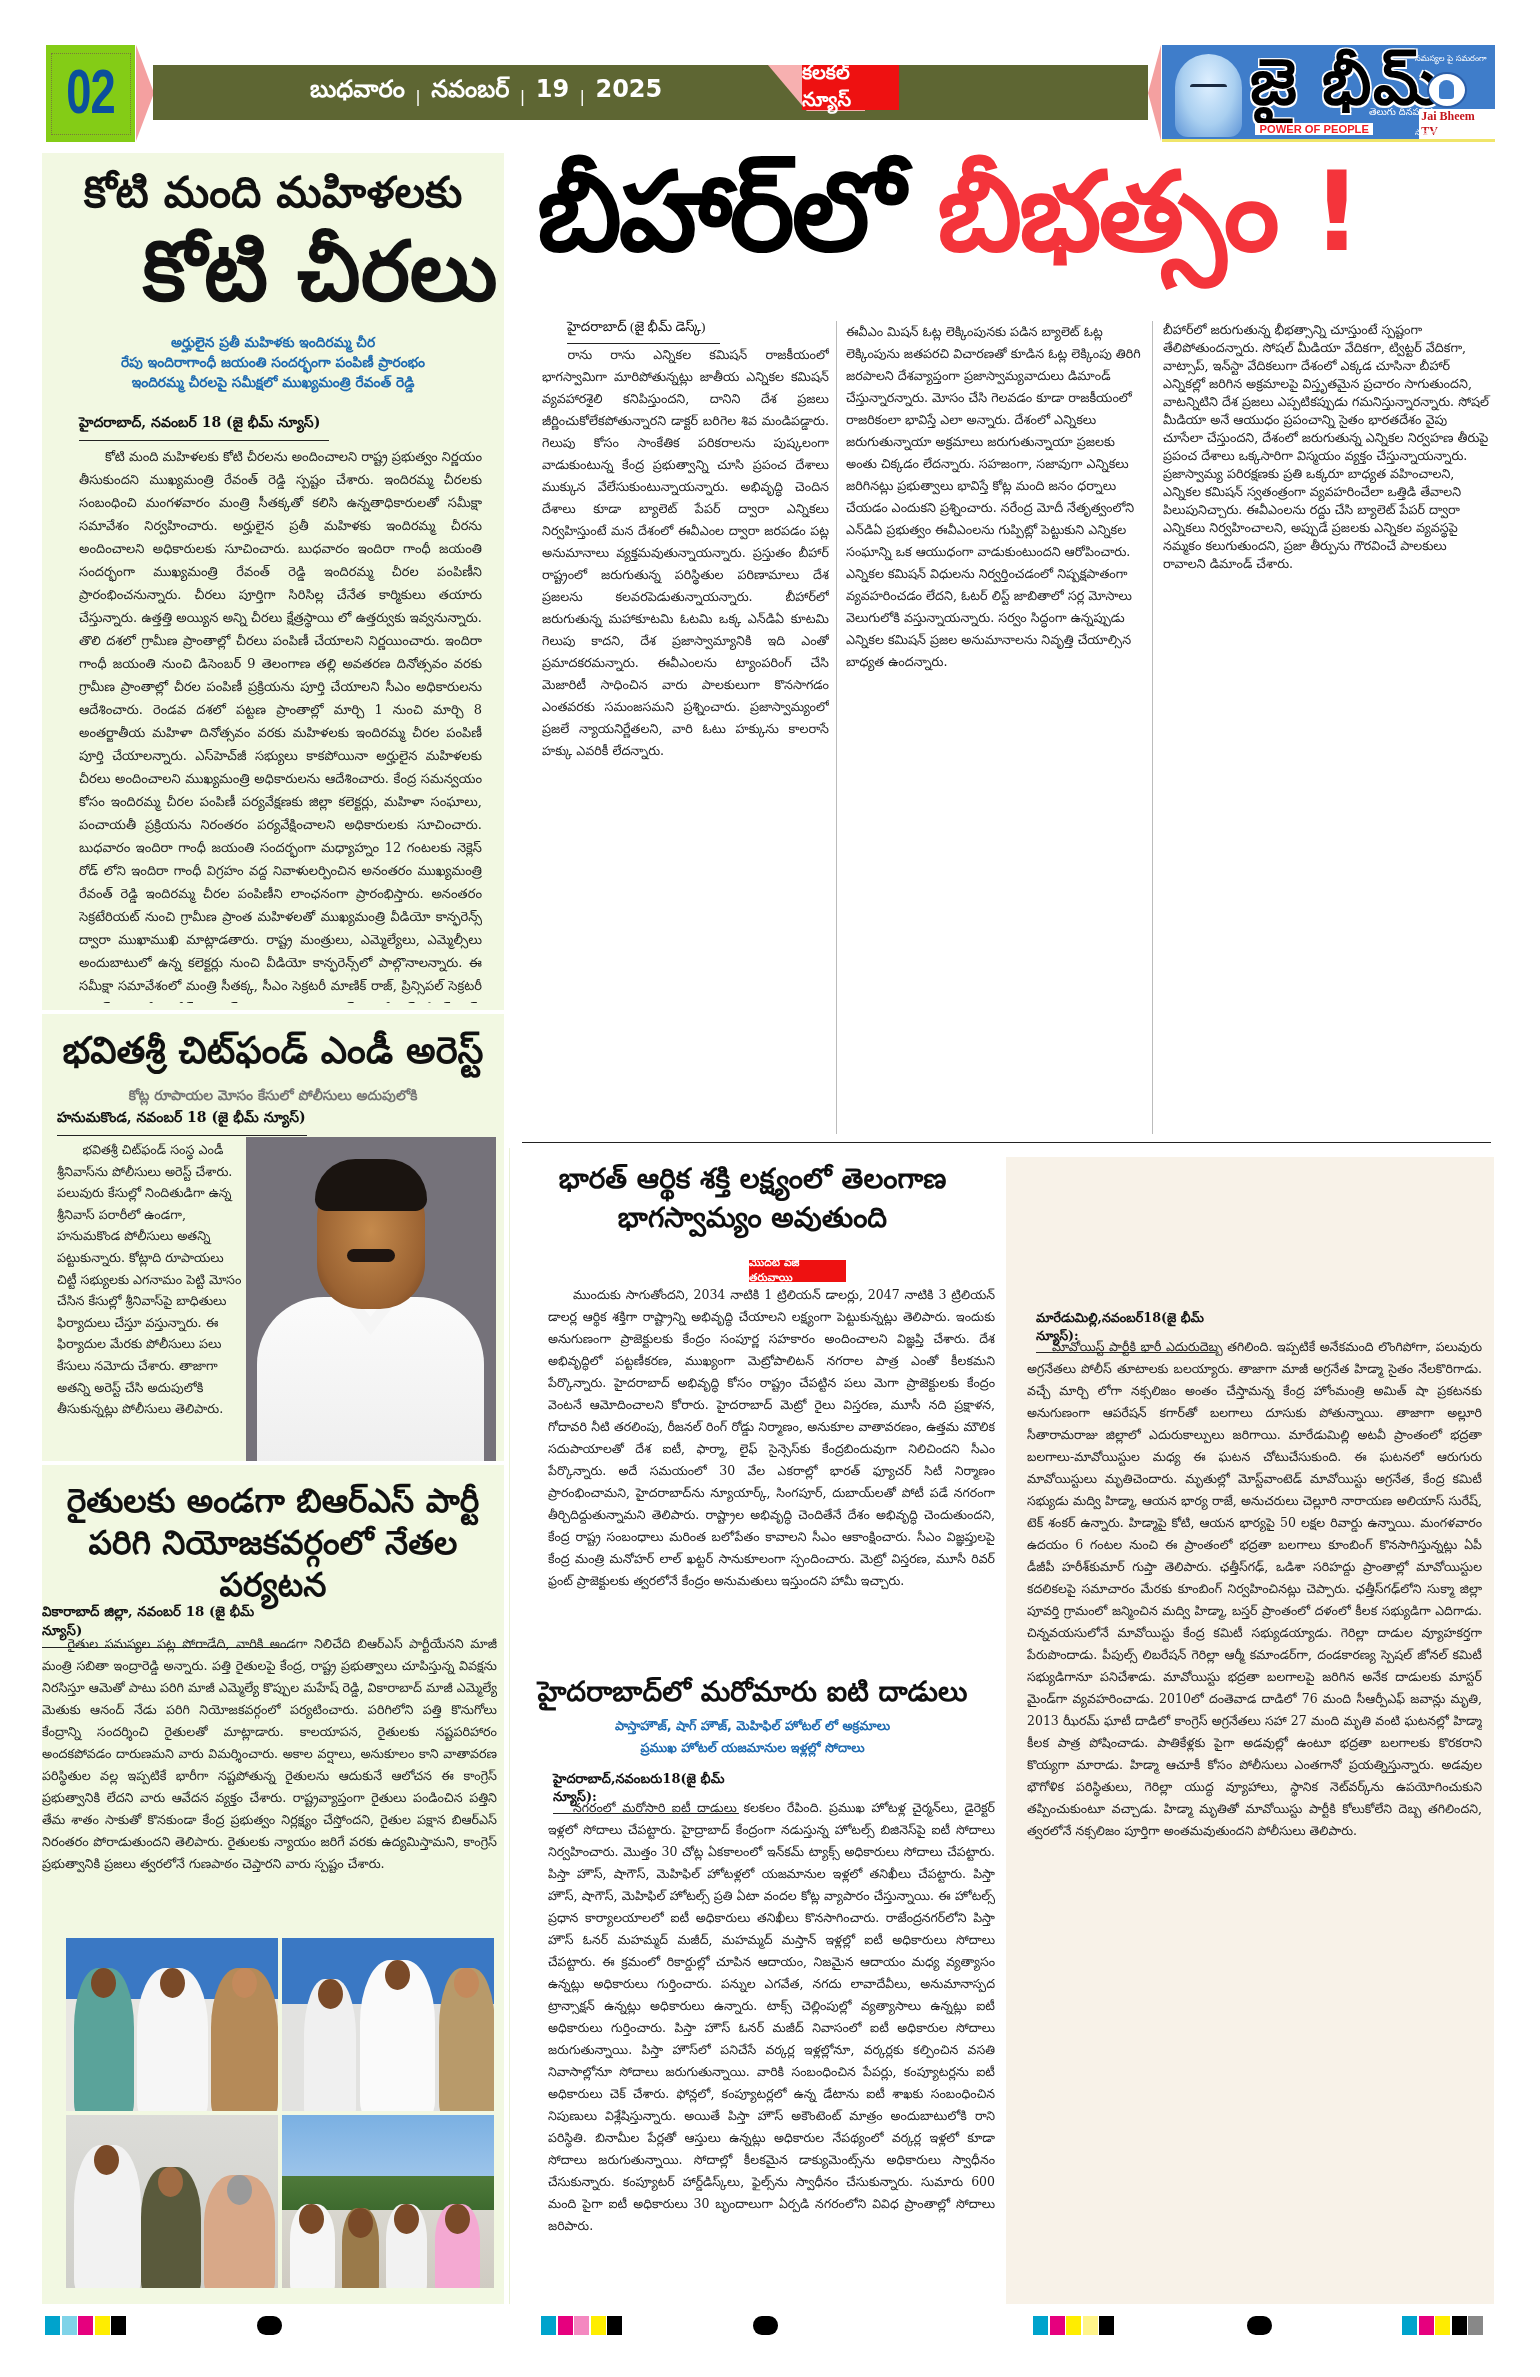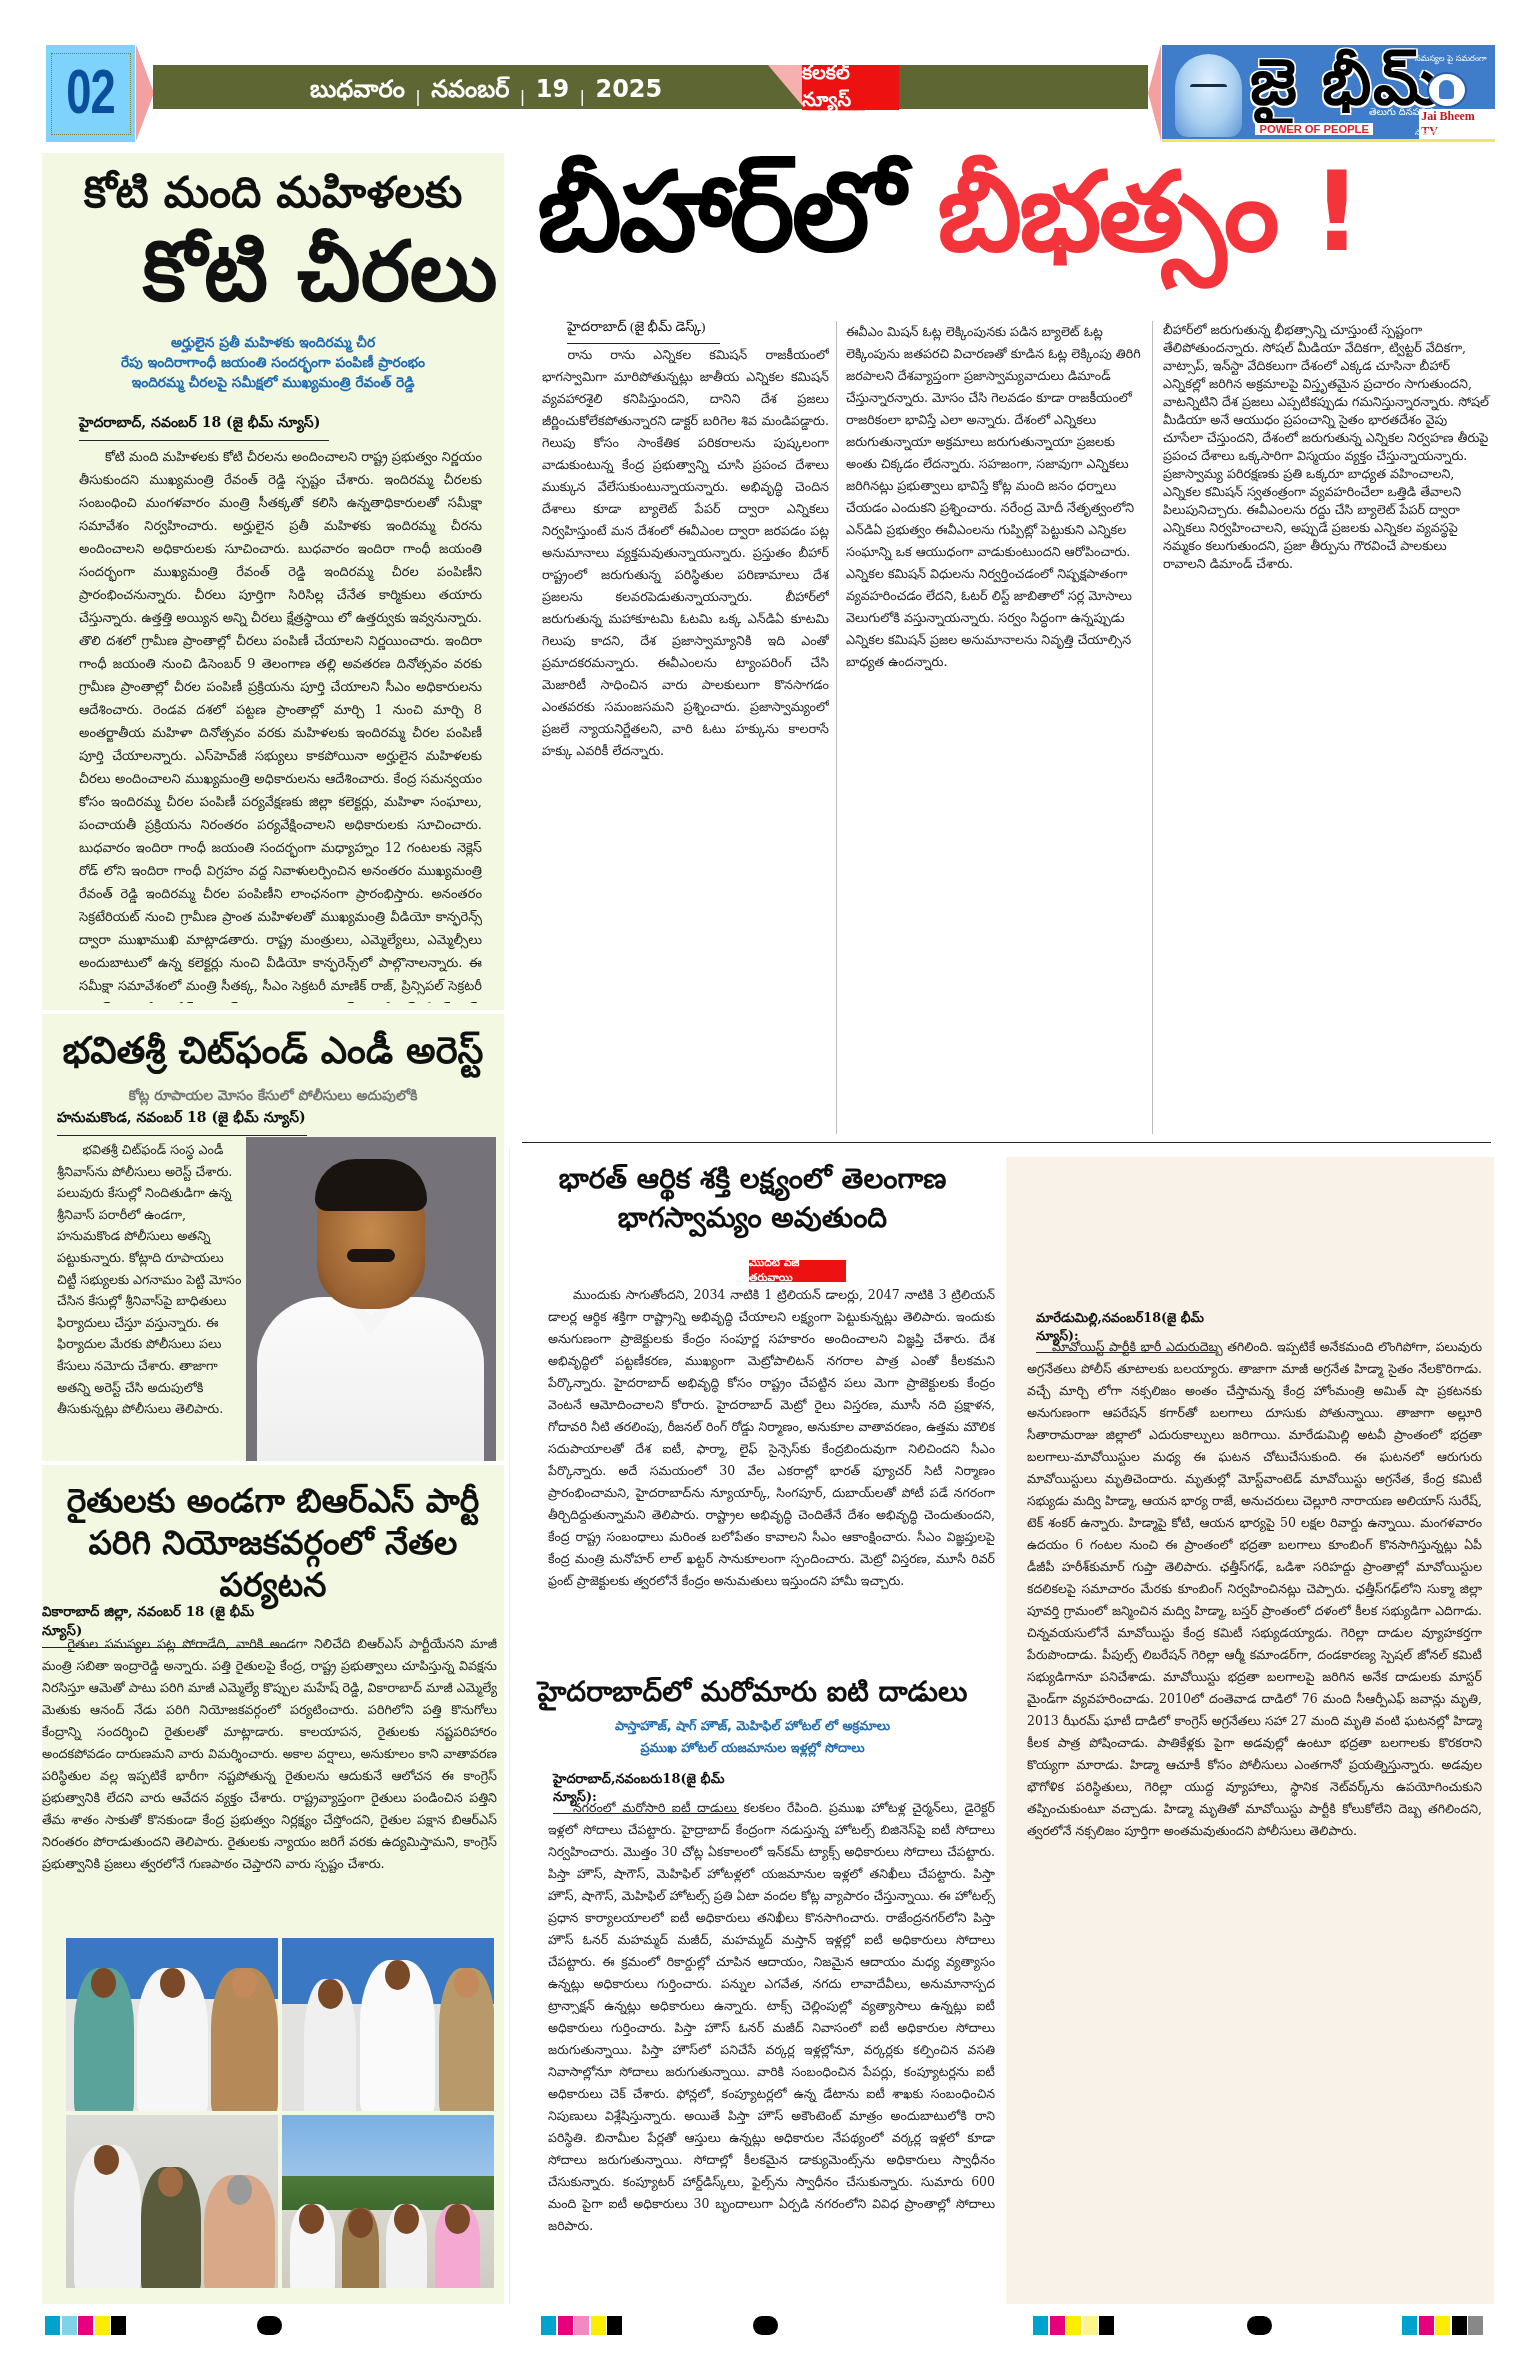--- a/index.html
+++ b/index.html
@@ -4,21 +4,21 @@
 <style>
   * { box-sizing: border-box; margin: 0; padding: 0; }
   html, body { width: 1541px; height: 2377px; background: #ffffff; overflow: hidden; }
   body { position: relative; font-family: "DejaVu Sans", sans-serif; color: #111; }
 
   
   .page-no { position: absolute; left: 46px; top: 45px; width: 89px; height: 97px; background: #ffff00; }
   .page-no .inner { position: absolute; left: 4.5px; top: 7.5px; right: 4.5px; bottom: 7.5px; border: 0.7px dotted #7a7a3a; }
   .page-no span { position: absolute; left: 0; right: 0; top: 10.4px; text-align: center; font-family: "Liberation Sans", sans-serif; font-weight: 700; font-size: 63px; color: #0b4f9c; transform: scaleX(0.72); letter-spacing: -1.5px; }
   .page-no-tab { position: absolute; left: 136px; top: 45px; width: 0; height: 0; border-top: 48px solid transparent; border-bottom: 48px solid transparent; border-left: 18px solid #f4a0a0; }
-  .date-bar { position: absolute; left: 153px; top: 65px; width: 995px; height: 44px; background: #5e6633; padding-left: 41px; }
+  .date-bar { position: absolute; left: 153px; top: 65px; width: 995px; height: 55px; background: #5e6633; padding-left: 41px; }
   .date-text { position: absolute; left: 157px; top: 10.4px; color: #fff; font-size: 24px; font-family: "DejaVu Sans", sans-serif; font-weight: 700; }
   .date-text .sep { font-weight: 400; font-size: 16.4px; margin: 0 10.4px; vertical-align: -4.5px; }
   .section-tab { position: absolute; left: 824px; top: 65px; width: 97px; height: 46px; background: #f7b0b0; clip-path: polygon(0 0, 100% 0, 100% 100%, 40% 100%); }
   .section-label { position: absolute; left: 824px; top: 65px; width: 97px; height: 45px; background: #ee1111; color: #fff; font-weight: 700; font-size: 19.4px; display: flex; align-items: center; justify-content: center; }
   .brand-tab { position: absolute; left: 1148px; top: 45px; width: 0; height: 0; border-top: 48px solid transparent; border-bottom: 48px solid transparent; border-right: 13.4px solid #f4a0a0; }
   .brand { position: absolute; left: 1162px; top: 45px; width: 333px; height: 97px; background: #3f7dca; border-bottom: 3px solid #f0e56a; overflow: hidden; }
   .brand .portrait { position: absolute; left: 13.4px; top: 9px; width: 67px; height: 83px; border-radius: 34px 34px 13.4px 13.4px; background: radial-gradient(ellipse at 50% 35%, #dff0ff 0%, #a9cff0 55%, #5c93d6 100%); }
   .brand .portrait .glasses { position: absolute; left: 15px; top: 30px; width: 37px; height: 9px; border-top: 3.7px solid #1a2a40; border-radius: 3px; }
   .brand .wordmark { position: absolute; left: 88px; top: 0px; font-size: 64px; font-weight: 700; color: #000000; text-shadow: 1.5px 1.5px 0 #fff, -1.5px -1.5px 0 #fff, 1.5px -1.5px 0 #fff, -1.5px 1.5px 0 #fff; letter-spacing: 1.5px; }
   .brand .tagline-tel { position: absolute; left: 207px; top: 61px; font-size: 9.7px; color: #fff; }
@@ -64,21 +64,21 @@
   .person .face { position: absolute; left: 50%; top: 0; width: 25px; height: 30px; margin-left: -12.7px; border-radius: 50%; background: #7a4a28; }
 
   
   .regmarks { position: absolute; top: 2316px; height: 19.4px; display: flex; gap: 1.5px; }
   .regmarks i { display: block; width: 15px; height: 19.4px; }
   .pill { position: absolute; top: 2316px; width: 25px; height: 19.4px; border-radius: 9px / 9.7px; background: #000; }
 </style>
 </head>
 <body>
 
-<div class="page-no" style="background: #7dd3fc;">
+<div class="page-no" style="background: #84cc16;">
   <div class="inner"></div>
   <span style="color: rgb(11, 79, 156);">02</span>
 </div>
 <div class="page-no-tab"></div>
 
 <div class="date-bar" style="background: rgb(94, 102, 51);">
   <div class="date-text">
     <span>బుధవారం</span><span class="sep">|</span><span>నవంబర్</span><span class="sep">|</span><span>19</span><span class="sep">|</span><span>2025</span>
   </div>
 </div>

